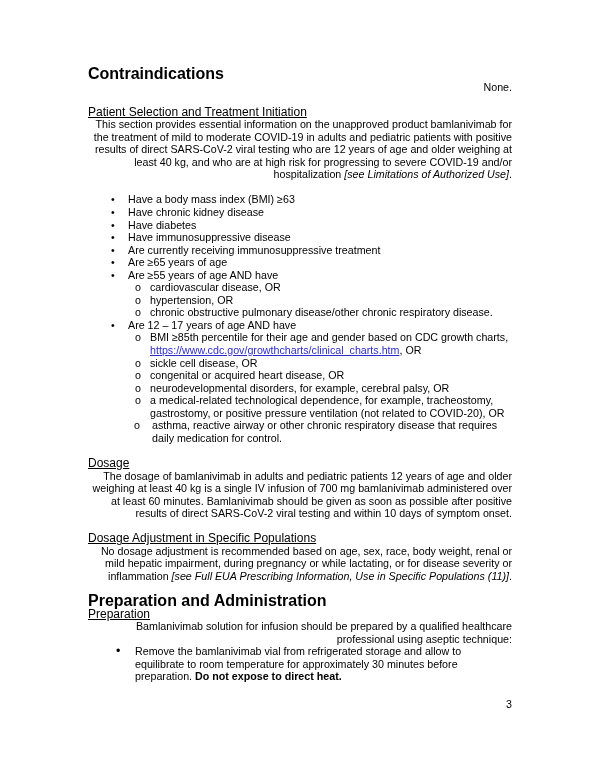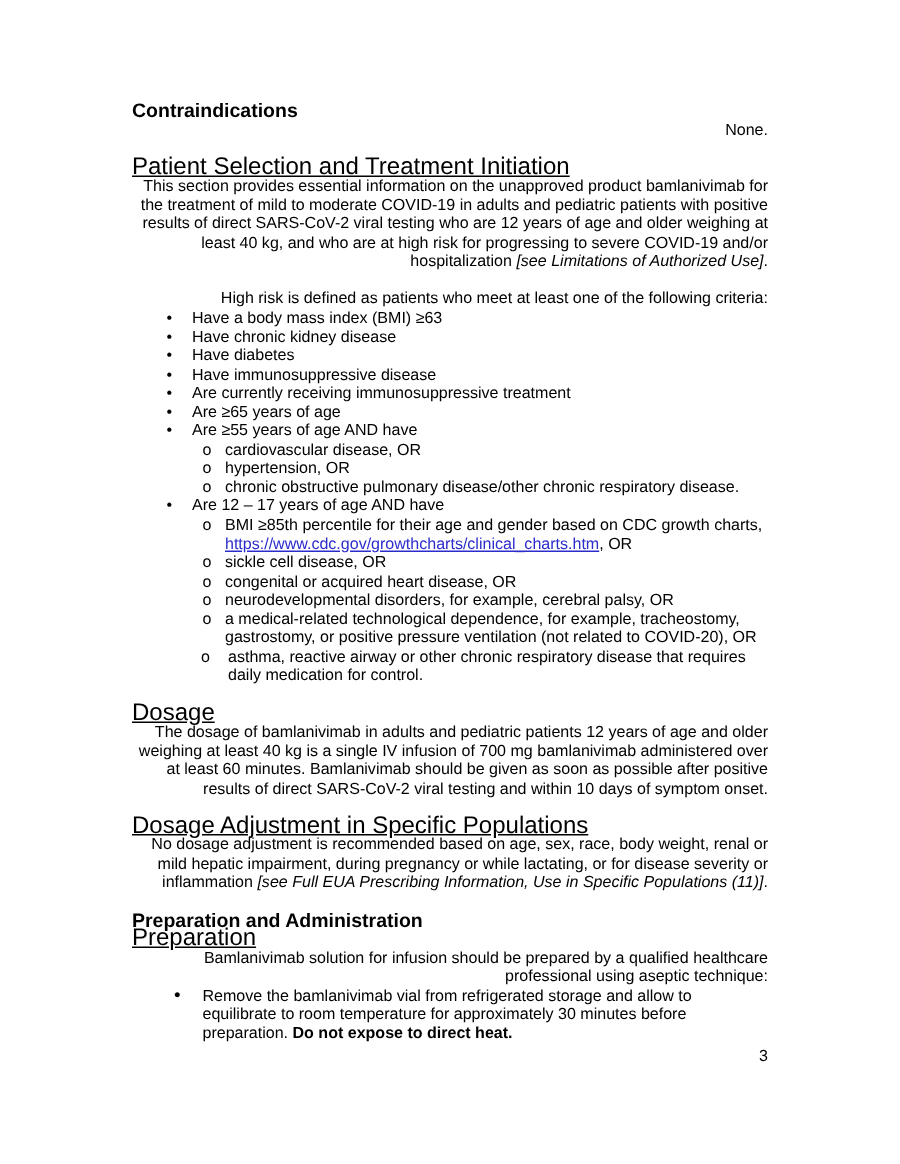--- a/index.html
+++ b/index.html
@@ -33,26 +33,26 @@
     margin: 0;
     padding: 0;
   }
   .para {
     font-size: 10.7px;
     line-height: 12.55px;
     text-align: right;
     margin: 0;
   }
   .head-bold {
-    font-size: 13px;
+    font-size: 16px;
     line-height: 12.55px;
     font-weight: bold;
   }
   .head-underline {
-    font-size: 16px;
+    font-size: 12px;
     line-height: 12.55px;
     text-decoration: underline;
   }
   .spacer {
     height: 12.55px;
   }
   .ital {
     font-style: italic;
   }
   .bold {
@@ -142,21 +142,20 @@
     <div class="head-bold">Contraindications</div>
     <div class="para">None.</div>
 
     <div class="spacer"></div>
 
     <div class="head-underline">Patient Selection and Treatment Initiation</div>
     <p class="para"><span>This section provides essential information on the unapproved product bamlanivimab for the treatment of mild to moderate COVID-19 in adults and pediatric patients with positive results of direct SARS-CoV-2 viral testing who are 12 years of age and older weighing at least 40 kg, and who are at high risk for progressing to severe COVID-19 and/or hospitalization </span><span class="ital">[see Limitations of Authorized Use]</span><span>.</span></p>
 
     <div class="spacer"></div>
 
-    <div class="para">High risk is defined as patients who meet at least one of the following criteria:</div>
 
     <ul class="lvl1">
       <li>
         <span class="bullet-dot">•</span>
         <span>Have a body mass index (BMI) ≥63</span>
       </li>
       <li>
         <span class="bullet-dot">•</span>
         <span>Have chronic kidney disease</span>
       </li>

